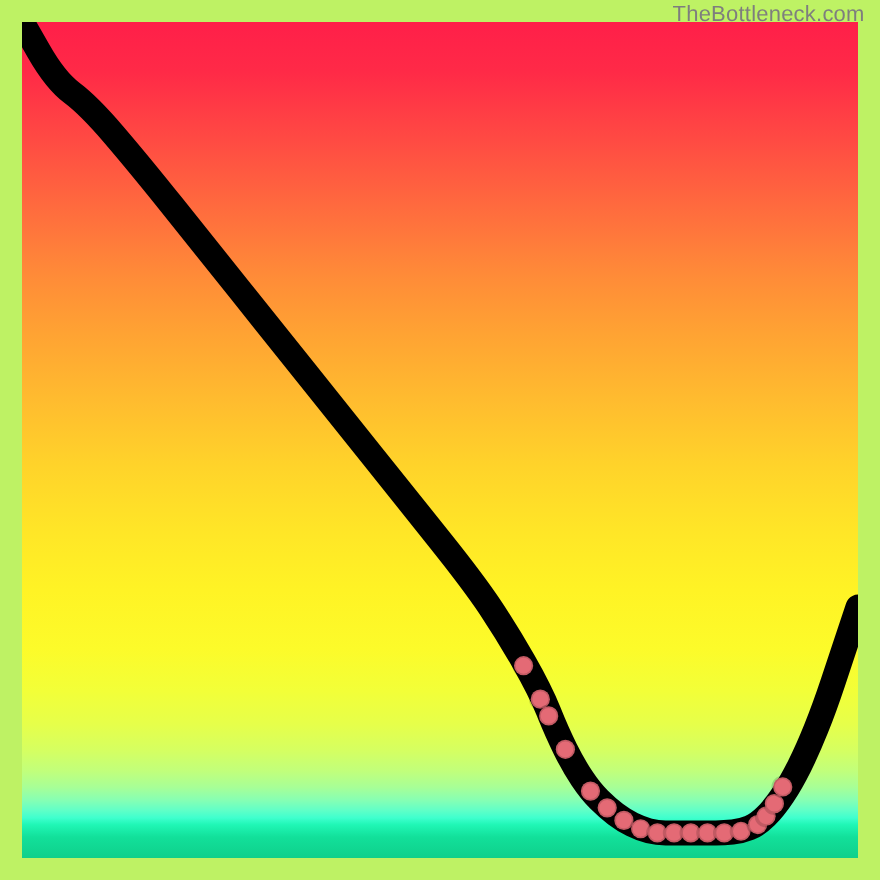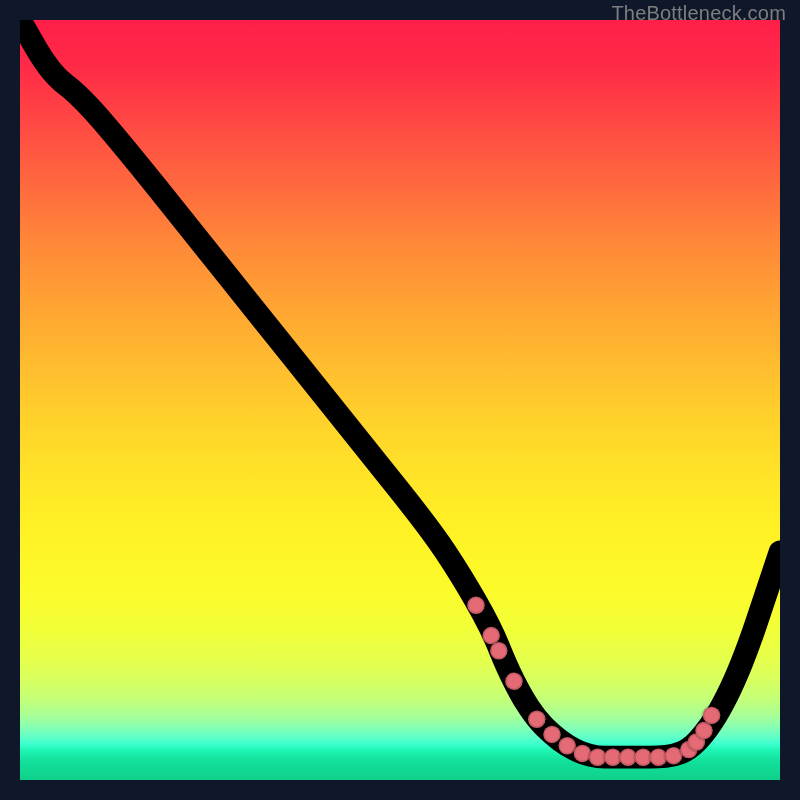--- a/index.html
+++ b/index.html
@@ -8,21 +8,21 @@
     width: 800px;
     height: 800px;
     background: #000;
     overflow: hidden;
     font-family: Arial, Helvetica, sans-serif;
   }
   .stage {
     position: relative;
     width: 800px;
     height: 800px;
-    background: #0f172a;
+    background: #bef264;
   }
   .plot {
     position: absolute;
     left: 20px;
     top: 20px;
     width: 760px;
     height: 760px;
     overflow: hidden;
   }
   .gradient {

